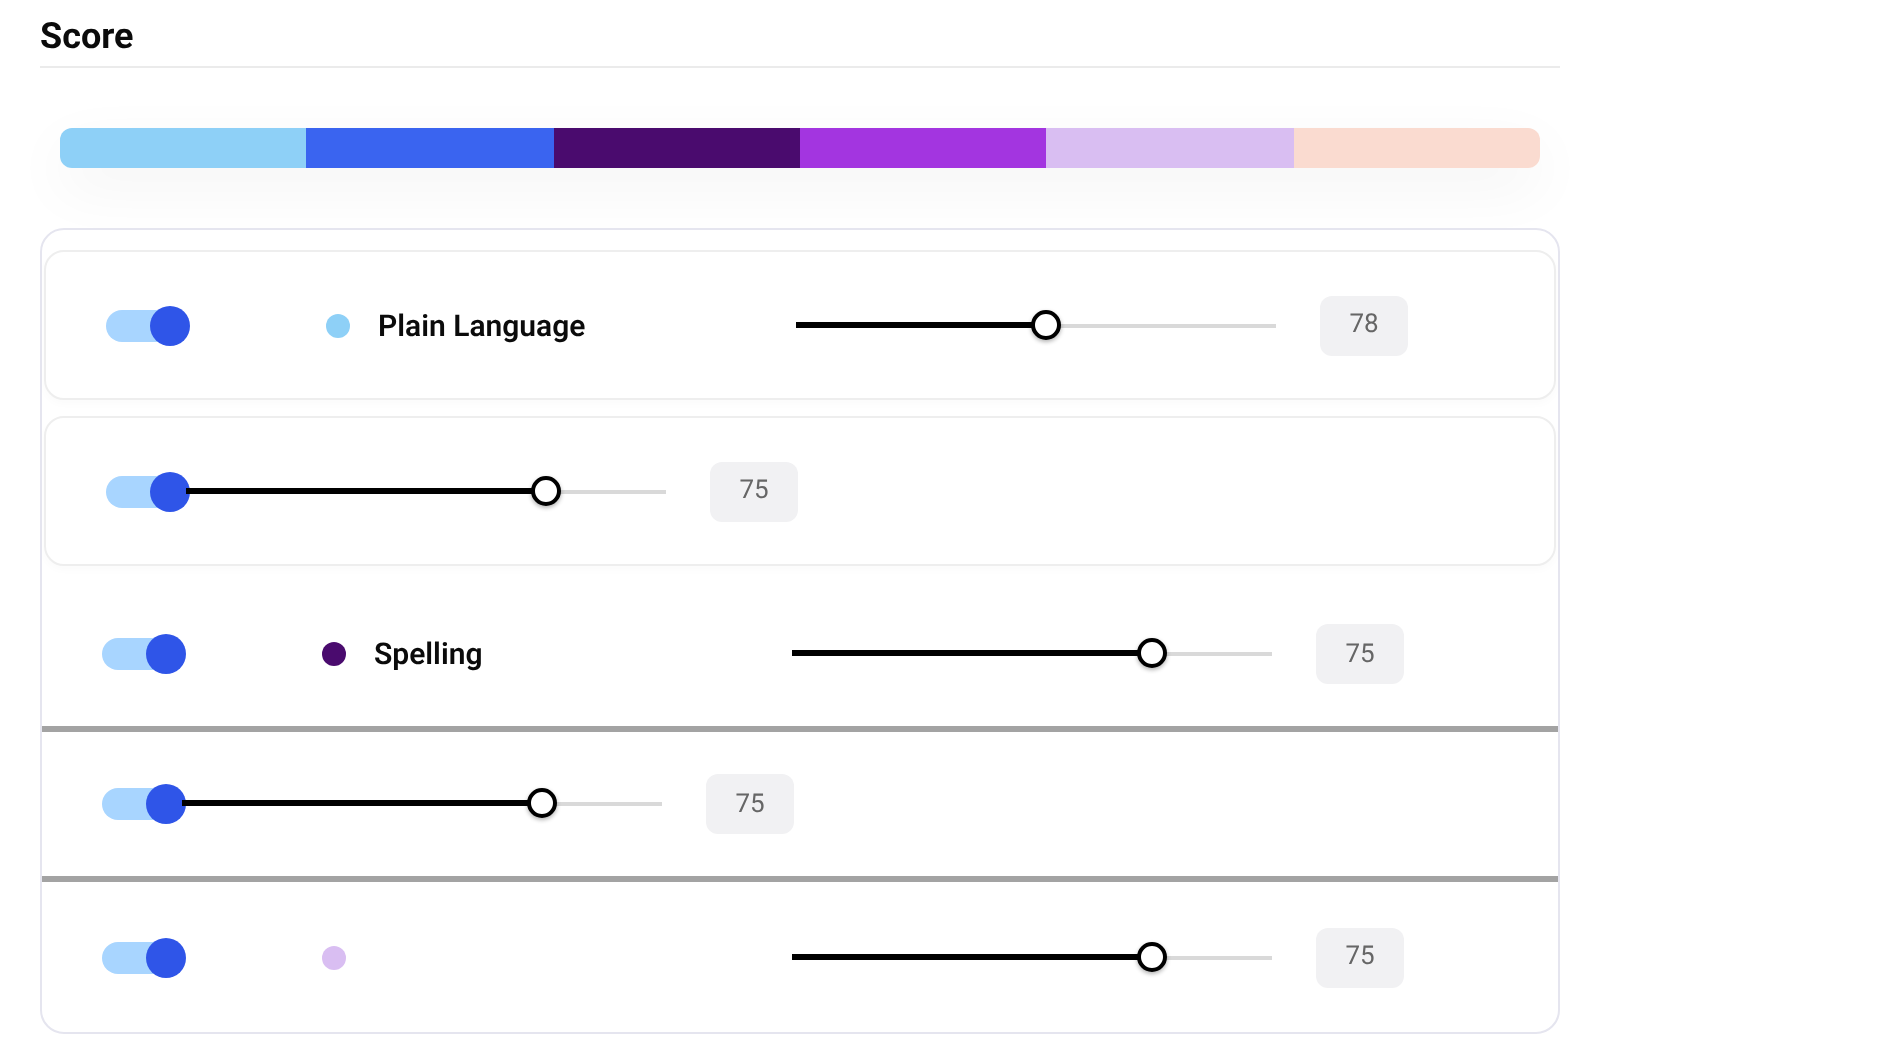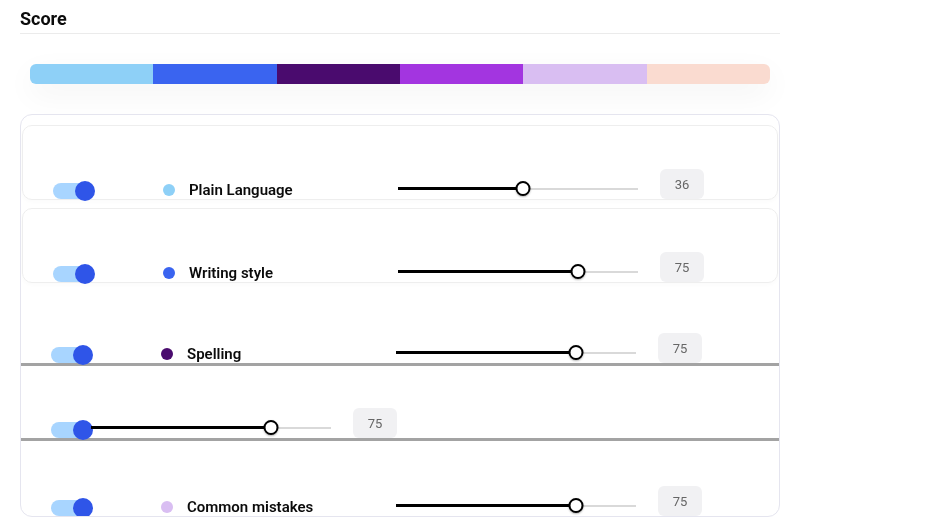--- a/index.html
+++ b/index.html
@@ -42,21 +42,21 @@
     }
     .panel {
       width: 760px;
       border: 1px solid #e5e5ef;
       border-radius: 12px;
       padding: 10px 0 0 0;
       overflow: hidden;
     }
     .row {
       display: flex;
-      align-items: flex-end;
+      align-items: center;
       height: 75px;
       padding: 0 30px;
     }
     .row-box {
       border: 1px solid #eee;
       border-radius: 10px;
       margin: 0 1px 8px 1px;
       background: #fff;
       box-shadow: 0 2px 4px rgba(0,0,0,0.02);
     }
@@ -179,29 +179,25 @@
       <div class="dot" style="background:#8ed0f7"></div>
       <span class="label-text">Plain Language</span>
     </div>
     <div class="slider-area">
       <div class="slider">
         <div class="track-bg"></div>
         <div class="track-fill" style="width:52%"></div>
         <div class="thumb" style="left:52%"></div>
       </div>
     </div>
-    <div class="value-box">36</div>
+    <div class="value-box">78</div>
   </div>
     <div class="row row-box">
     <div class="toggle">
       <div class="toggle-knob"></div>
-    </div>
-    <div class="label-area">
-      <div class="dot" style="background:#3a64f0"></div>
-      <span class="label-text">Writing style</span>
     </div>
     <div class="slider-area">
       <div class="slider">
         <div class="track-bg"></div>
         <div class="track-fill" style="width:75%"></div>
         <div class="thumb" style="left:75%"></div>
       </div>
     </div>
     <div class="value-box">75</div>
   </div>
@@ -234,21 +230,20 @@
       </div>
     </div>
     <div class="value-box">75</div>
   </div>
     <div class="row row-plain last">
     <div class="toggle">
       <div class="toggle-knob"></div>
     </div>
     <div class="label-area">
       <div class="dot" style="background:#d9bef2"></div>
-      <span class="label-text">Common mistakes</span>
     </div>
     <div class="slider-area">
       <div class="slider">
         <div class="track-bg"></div>
         <div class="track-fill" style="width:75%"></div>
         <div class="thumb" style="left:75%"></div>
       </div>
     </div>
     <div class="value-box">75</div>
   </div>

